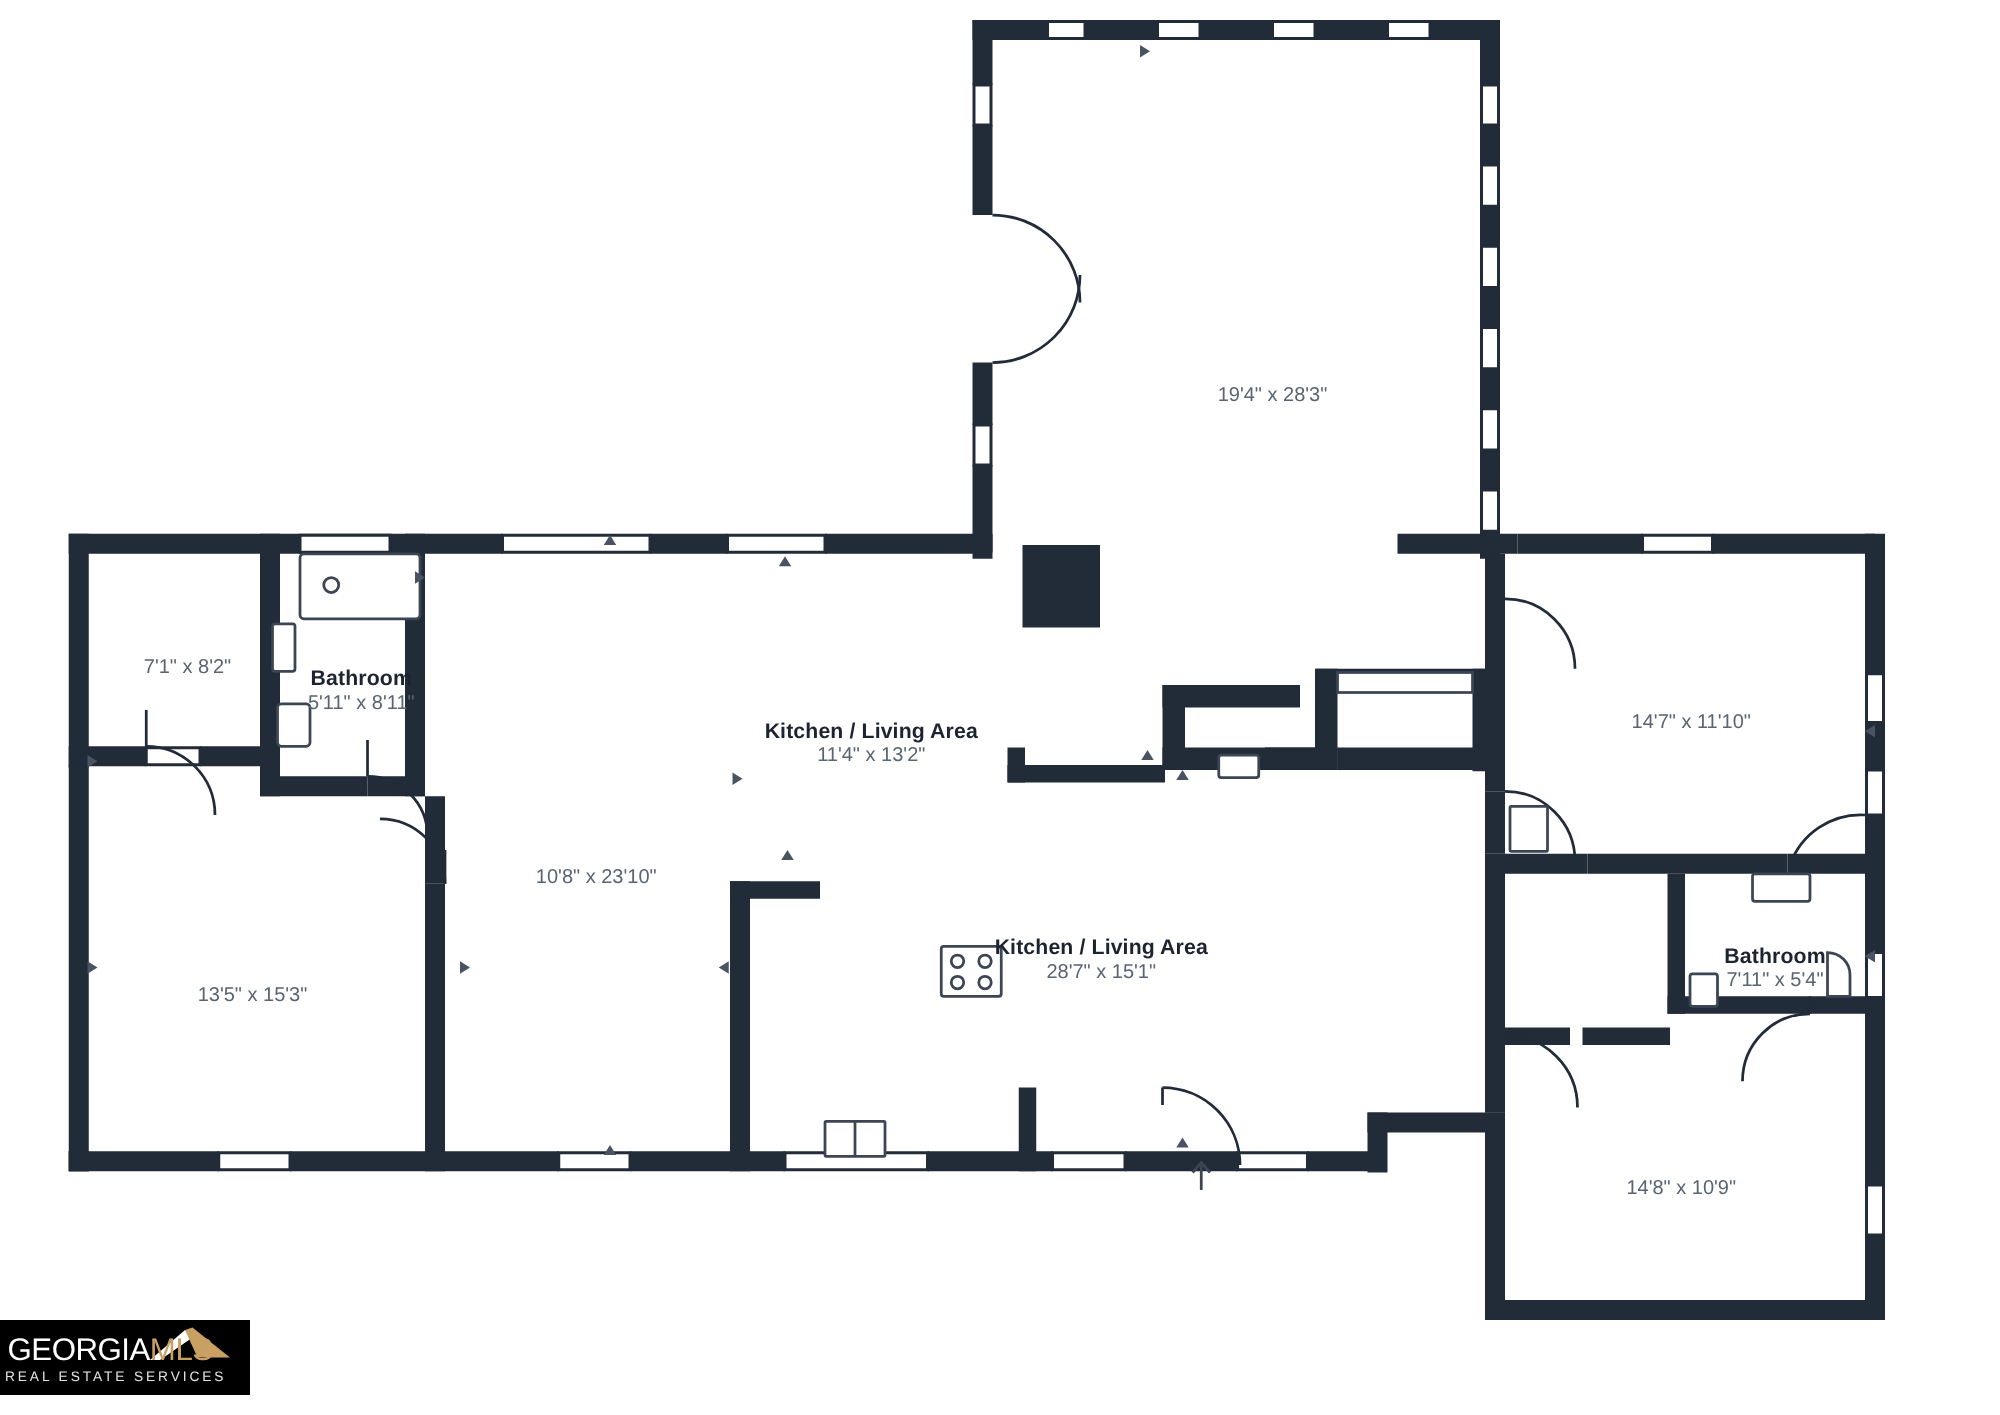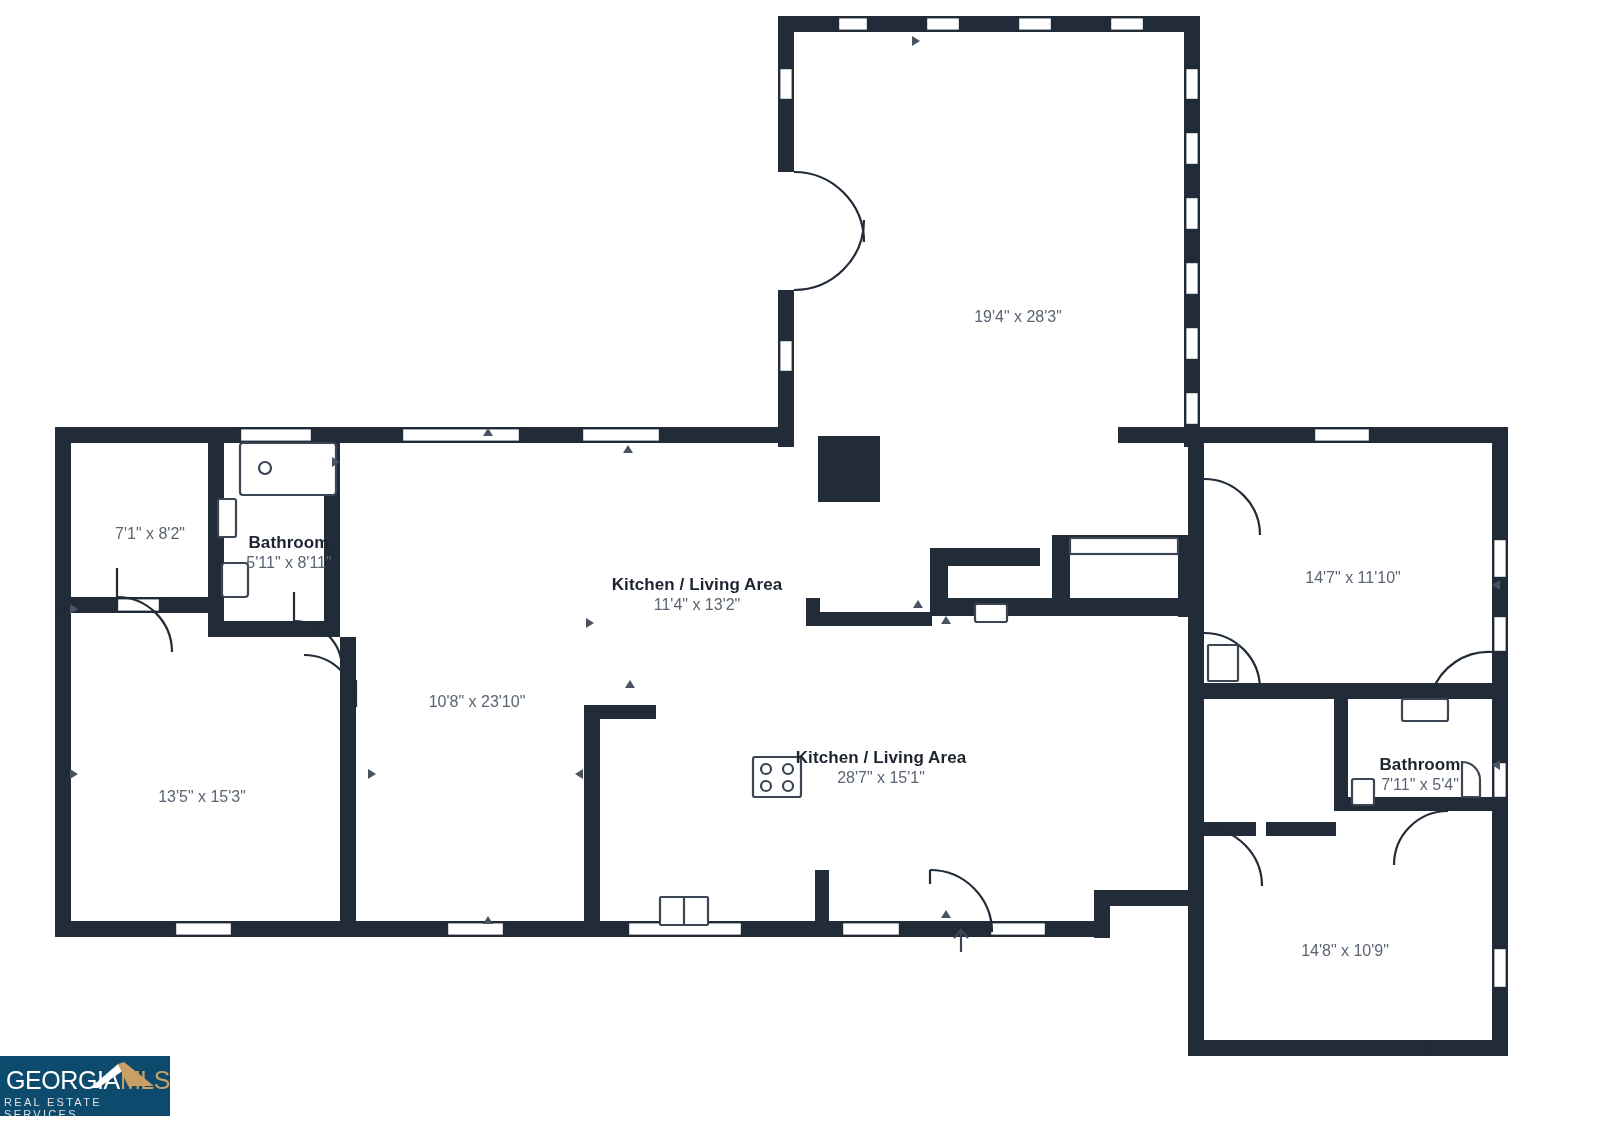--- a/index.html
+++ b/index.html
@@ -45,23 +45,23 @@
   .room-dims {
     font-size: 16px;
     font-weight: normal;
     color: #5a6472;
     display: block;
   }
   .logo-box {
     position: absolute;
     left: 0;
     top: 1056;
-    width: 170px;
+    width: 200px;
     height: 60px;
-    background: #0c4a6e;
+    background: #000000;
     overflow: hidden;
   }
   .logo-inner {
     position: relative;
     width: 100%;
     height: 100%;
   }
   .logo-text {
     position: absolute;
     left: 6px;

